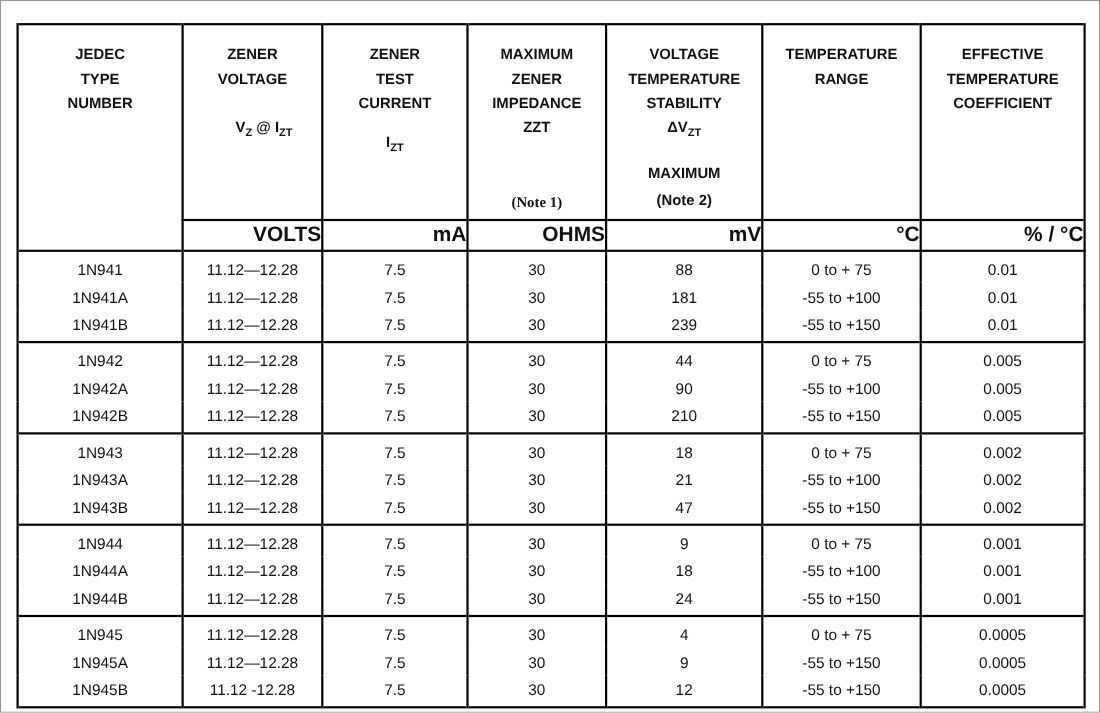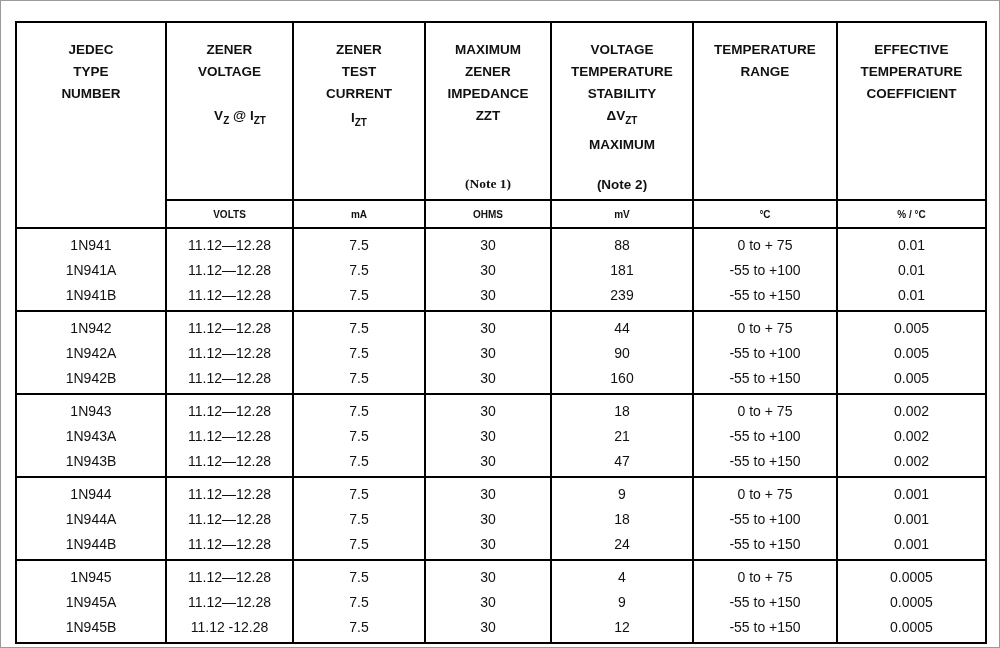--- a/index.html
+++ b/index.html
@@ -40,31 +40,31 @@
     padding-top: 16px;
   }
   .hline {
     font-size: 13.5px;
     font-weight: bold;
     line-height: 22px;
     white-space: nowrap;
   }
   .formula sub { font-size: 10px; font-weight: bold; }
   .gap20 { margin-top: 22px; margin-left: 21px; }
-  .gap6  { margin-top: 2px; }
+  .gap6  { margin-top: 14px; }
   .note4 { margin-top: 46px; font-family: Liberation Serif, serif; }
-  .note5 { margin-top: 18px; }
+  .note5 { margin-top: 2px; }
   
   tr.urow { height: 28px; }
   tr.urow th {
     border-top: 2px solid #000;
     border-bottom: 2px solid #000;
-    font-size: 10px;
+    font-size: 19px;
     font-weight: bold;
-    text-align: center;
+    text-align: right;
     vertical-align: middle;
   }
   
   tbody.group { border-top: 2px solid #000; }
   tbody.group td {
     text-align: center;
     vertical-align: middle;
     font-size: 14px;
     height: 25px;
     padding: 0 4px;
@@ -199,21 +199,21 @@
           <td>30</td>
           <td>90</td>
           <td>-55 to +100</td>
           <td>0.005</td>
         </tr>
         <tr>
           <td class="type">1N942B</td>
           <td>11.12—12.28</td>
           <td>7.5</td>
           <td>30</td>
-          <td>160</td>
+          <td>210</td>
           <td>-55 to +150</td>
           <td>0.005</td>
         </tr>
       </tbody>
       <tbody class="group">
         <tr>
           <td class="type">1N943</td>
           <td>11.12—12.28</td>
           <td>7.5</td>
           <td>30</td>

